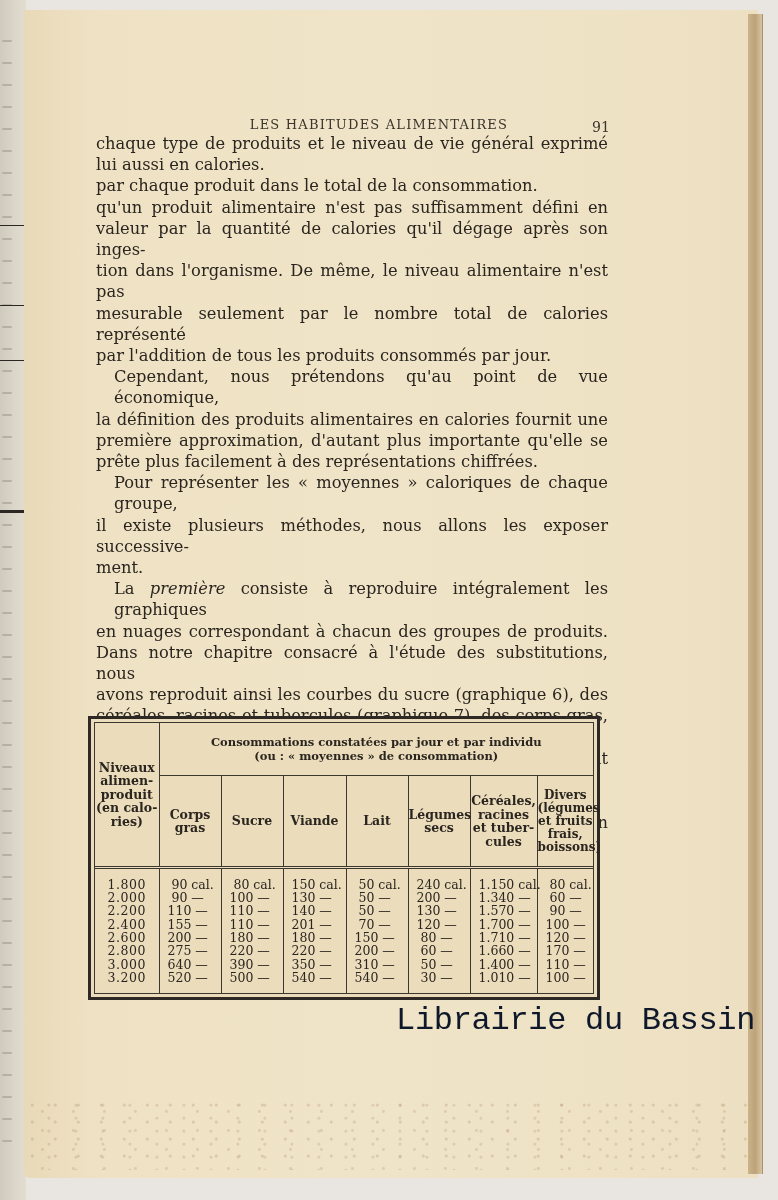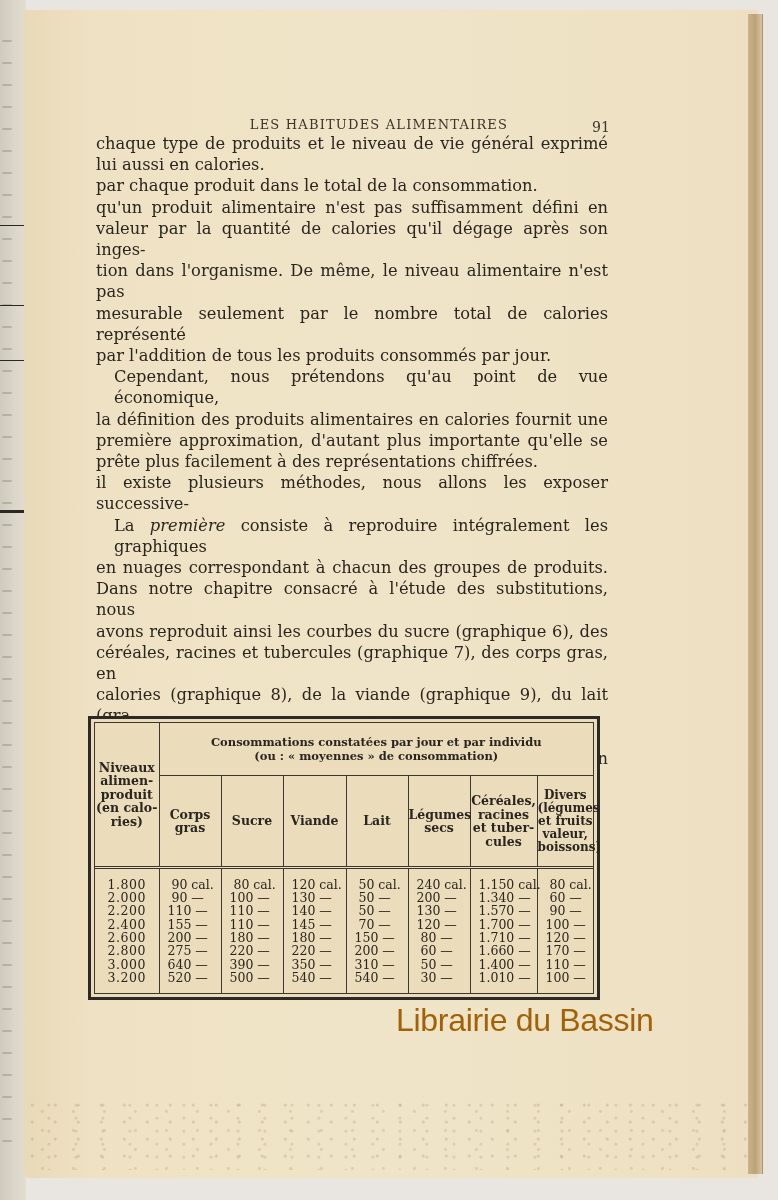--- a/index.html
+++ b/index.html
@@ -78,21 +78,21 @@
   .niveau-head { font-size:12.5px; line-height:13.5px; }
   .sub-head { font-size:12.5px; line-height:13.5px; height:90px; border-bottom:3px double #3d3731; }
   .divers-head { font-size:12px; line-height:13px; }
   td.vals { vertical-align:top; padding-top:12px; font-size:12.5px; line-height:13.3px; }
   td.vals div { white-space:pre; }
   td.niv div { text-align:center; letter-spacing:.5px; }
   td.num div { text-align:left; padding-left:8px; }
 
   .watermark {
     position:absolute; left:396px; top:1002px;
-    font-family:Liberation Sans, sans-serif; font-size:32px; color:#a16207;
+    font-family:Liberation Mono, monospace; font-size:32px; color:#0f172a;
     letter-spacing:-.3px;
   }
 </style>
 </head>
 <body>
 
 <div class="left-page" id="leftPage">
     <div class="ghost" style="top: 40px; width: 10px;"></div>
     <div class="ghost" style="top: 62px; width: 10px;"></div>
     <div class="ghost" style="top: 84px; width: 10px;"></div>
@@ -164,21 +164,23 @@
     <div style="text-align: left; text-align-last: left;">par chaque produit dans le total de la consommation.</div>
     <div style="text-align: justify; text-align-last: justify;">qu'un produit alimentaire n'est pas suffisamment défini en</div>
     <div style="text-align: justify; text-align-last: justify;">valeur par la quantité de calories qu'il dégage après son inges-</div>
     <div style="text-align: justify; text-align-last: justify;">tion dans l'organisme. De même, le niveau alimentaire n'est pas</div>
     <div style="text-align: justify; text-align-last: justify;">mesurable seulement par le nombre total de calories représenté</div>
     <div style="text-align: left; text-align-last: left;">par l'addition de tous les produits consommés par jour.</div>
     <div style="text-align: justify; text-align-last: justify; padding-left: 18px;">Cependant, nous prétendons qu'au point de vue économique,</div>
     <div style="text-align: justify; text-align-last: justify;">la définition des produits alimentaires en calories fournit une</div>
     <div style="text-align: justify; text-align-last: justify;">première approximation, d'autant plus importante qu'elle se</div>
     <div style="text-align: left; text-align-last: left;">prête plus facilement à des représentations chiffrées.</div>
+    <div style="text-align: justify; text-align-last: justify; padding-left: 18px;">Pour représenter les « moyennes » caloriques de chaque groupe,</div>
     <div style="text-align: justify; text-align-last: justify;">il existe plusieurs méthodes, nous allons les exposer successive-</div>
+    <div style="text-align: left; text-align-last: left;">ment.</div>
     <div style="text-align: justify; text-align-last: justify; padding-left: 18px;">La <em>première</em> consiste à reproduire intégralement les graphiques</div>
     <div style="text-align: justify; text-align-last: justify;">en nuages correspondant à chacun des groupes de produits.</div>
     <div style="text-align: justify; text-align-last: justify;">Dans notre chapitre consacré à l'étude des substitutions, nous</div>
     <div style="text-align: justify; text-align-last: justify;">avons reproduit ainsi les courbes du sucre (graphique 6), des</div>
     <div style="text-align: justify; text-align-last: justify;">céréales, racines et tubercules (graphique 7), des corps gras, en</div>
     <div style="text-align: justify; text-align-last: justify;">calories (graphique 8), de la viande (graphique 9), du lait (gra-</div>
     <div style="text-align: left; text-align-last: left;">phique 10) et, enfin, des légumes secs (graphique 11).</div>
     <div style="text-align: justify; text-align-last: justify; padding-left: 18px;">La lecture de ces graphiques permet de déterminer un nou-</div>
     <div style="text-align: left; text-align-last: left;">veau faisceau de « moyennes » exprimées, celles-ci en calories :</div>
   </div>
@@ -231,21 +233,21 @@
             <th class="sub-head col-sep">
               <div>Céréales,</div>
               <div>racines</div>
               <div>et tuber-</div>
               <div>cules</div>
             </th>
             <th class="sub-head col-sep divers-head">
               <div>Divers</div>
               <div>(légumes</div>
               <div>et fruits</div>
-              <div>valeur,</div>
+              <div>frais,</div>
               <div>boissons)</div>
             </th>
           </tr>
       </thead>
       <tbody>
         <tr id="bodyRow">
             <td class="vals niv">
               <div>1.800</div>
               <div>2.000</div>
               <div>2.200</div>
@@ -269,24 +271,24 @@
               <div> 80 cal.</div>
               <div>100 —</div>
               <div>110 —</div>
               <div>110 —</div>
               <div>180 —</div>
               <div>220 —</div>
               <div>390 —</div>
               <div>500 —</div>
             </td>
             <td class="vals num col-sep">
-              <div>120 cal.</div>
+              <div>150 cal.</div>
               <div>130 —</div>
               <div>140 —</div>
-              <div>145 —</div>
+              <div>201 —</div>
               <div>180 —</div>
               <div>220 —</div>
               <div>350 —</div>
               <div>540 —</div>
             </td>
             <td class="vals num col-sep">
               <div> 50 cal.</div>
               <div> 50 —</div>
               <div> 50 —</div>
               <div> 70 —</div>

